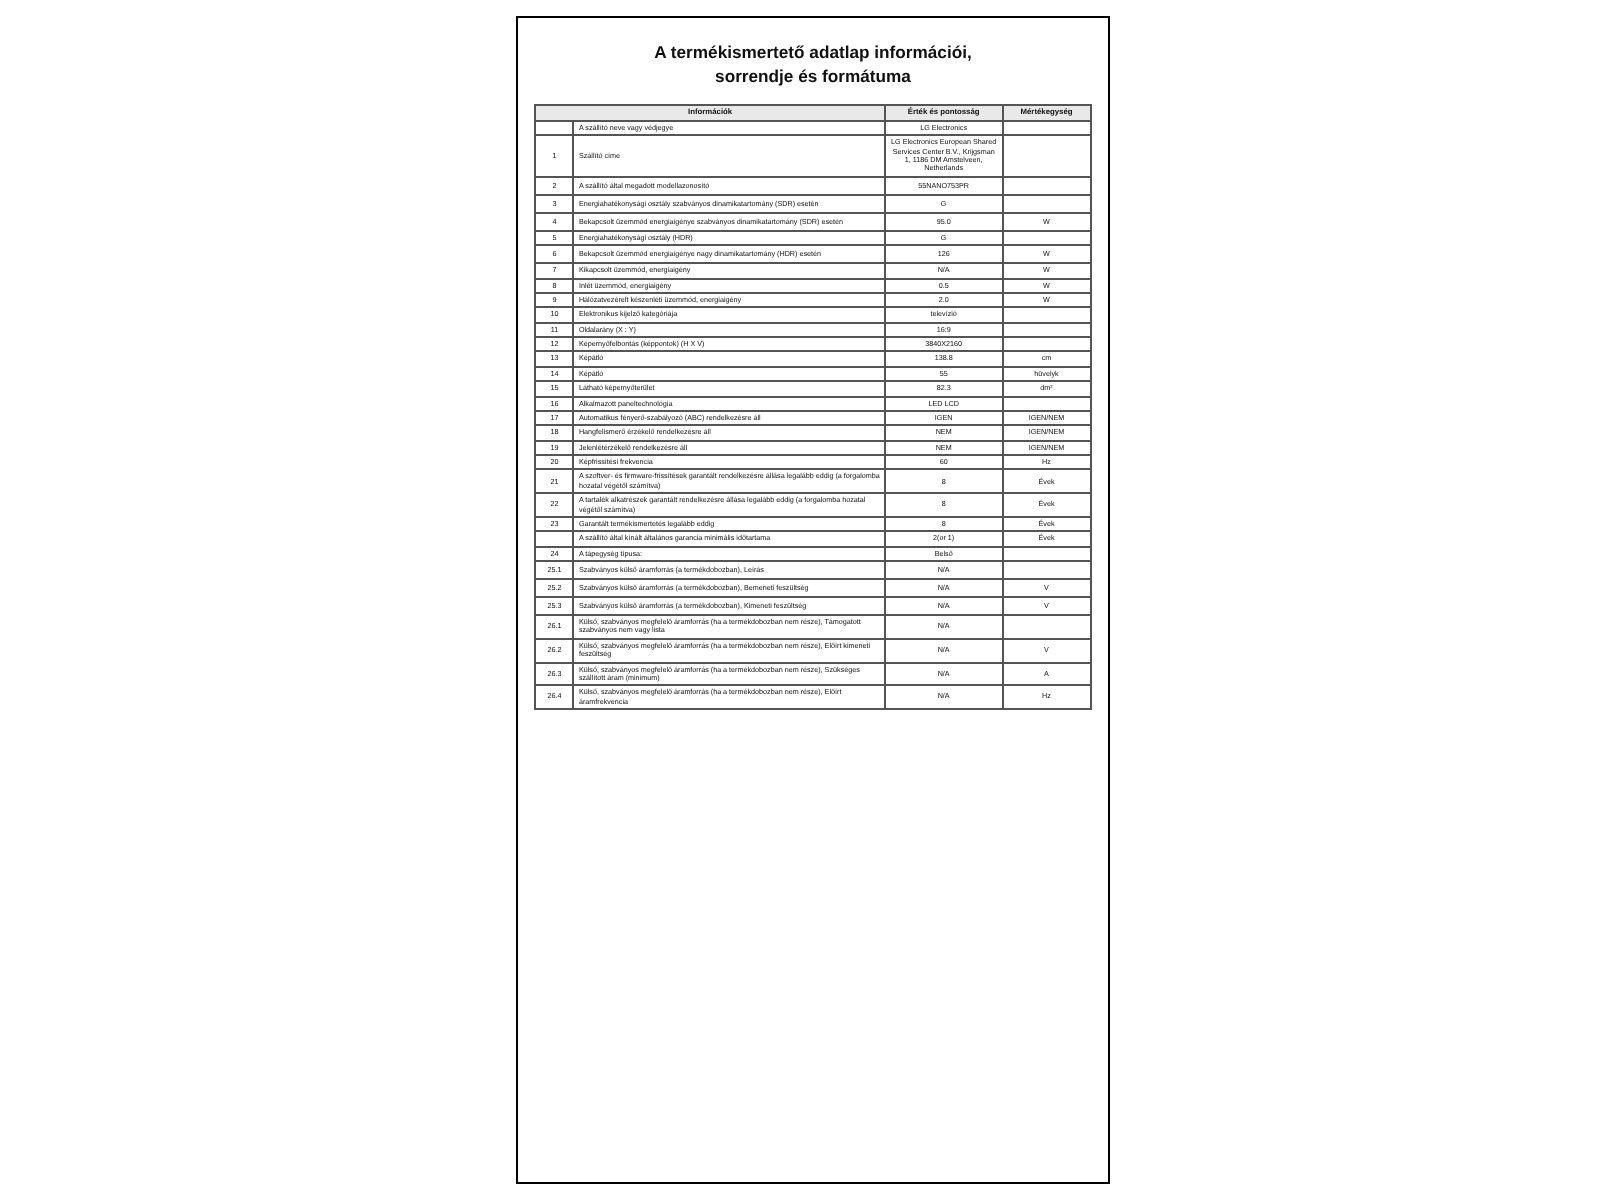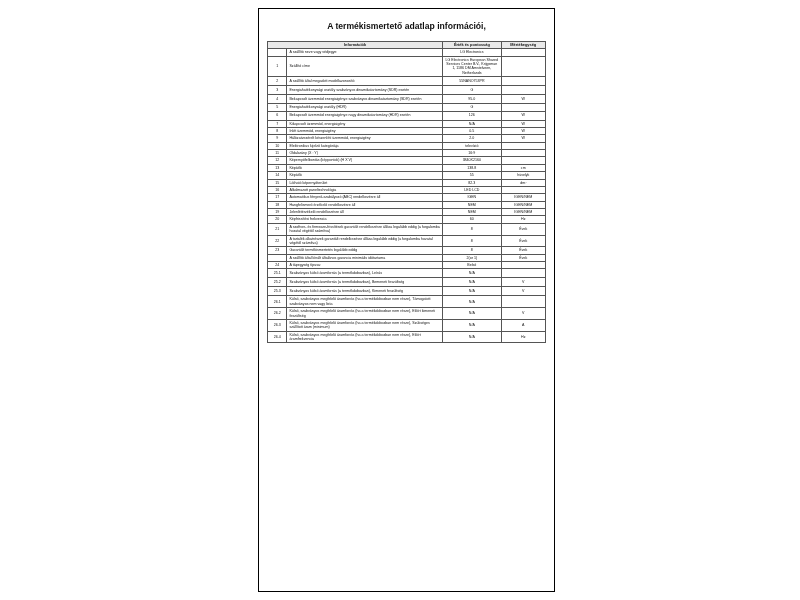--- a/index.html
+++ b/index.html
@@ -72,20 +72,21 @@
   .mid { height: 9px; }
 </style>
 </head>
 <body>
 
 <div class="page">
   <div class="sheet">
 
     <div class="doc-title">
       <div>A termékismertető adatlap információi,</div>
+      <div>sorrendje és formátuma</div>
     </div>
 
     <table class="spec">
       <colgroup>
         <col class="c-num">
         <col class="c-desc">
         <col class="c-val">
         <col class="c-unit">
       </colgroup>
       <thead>

